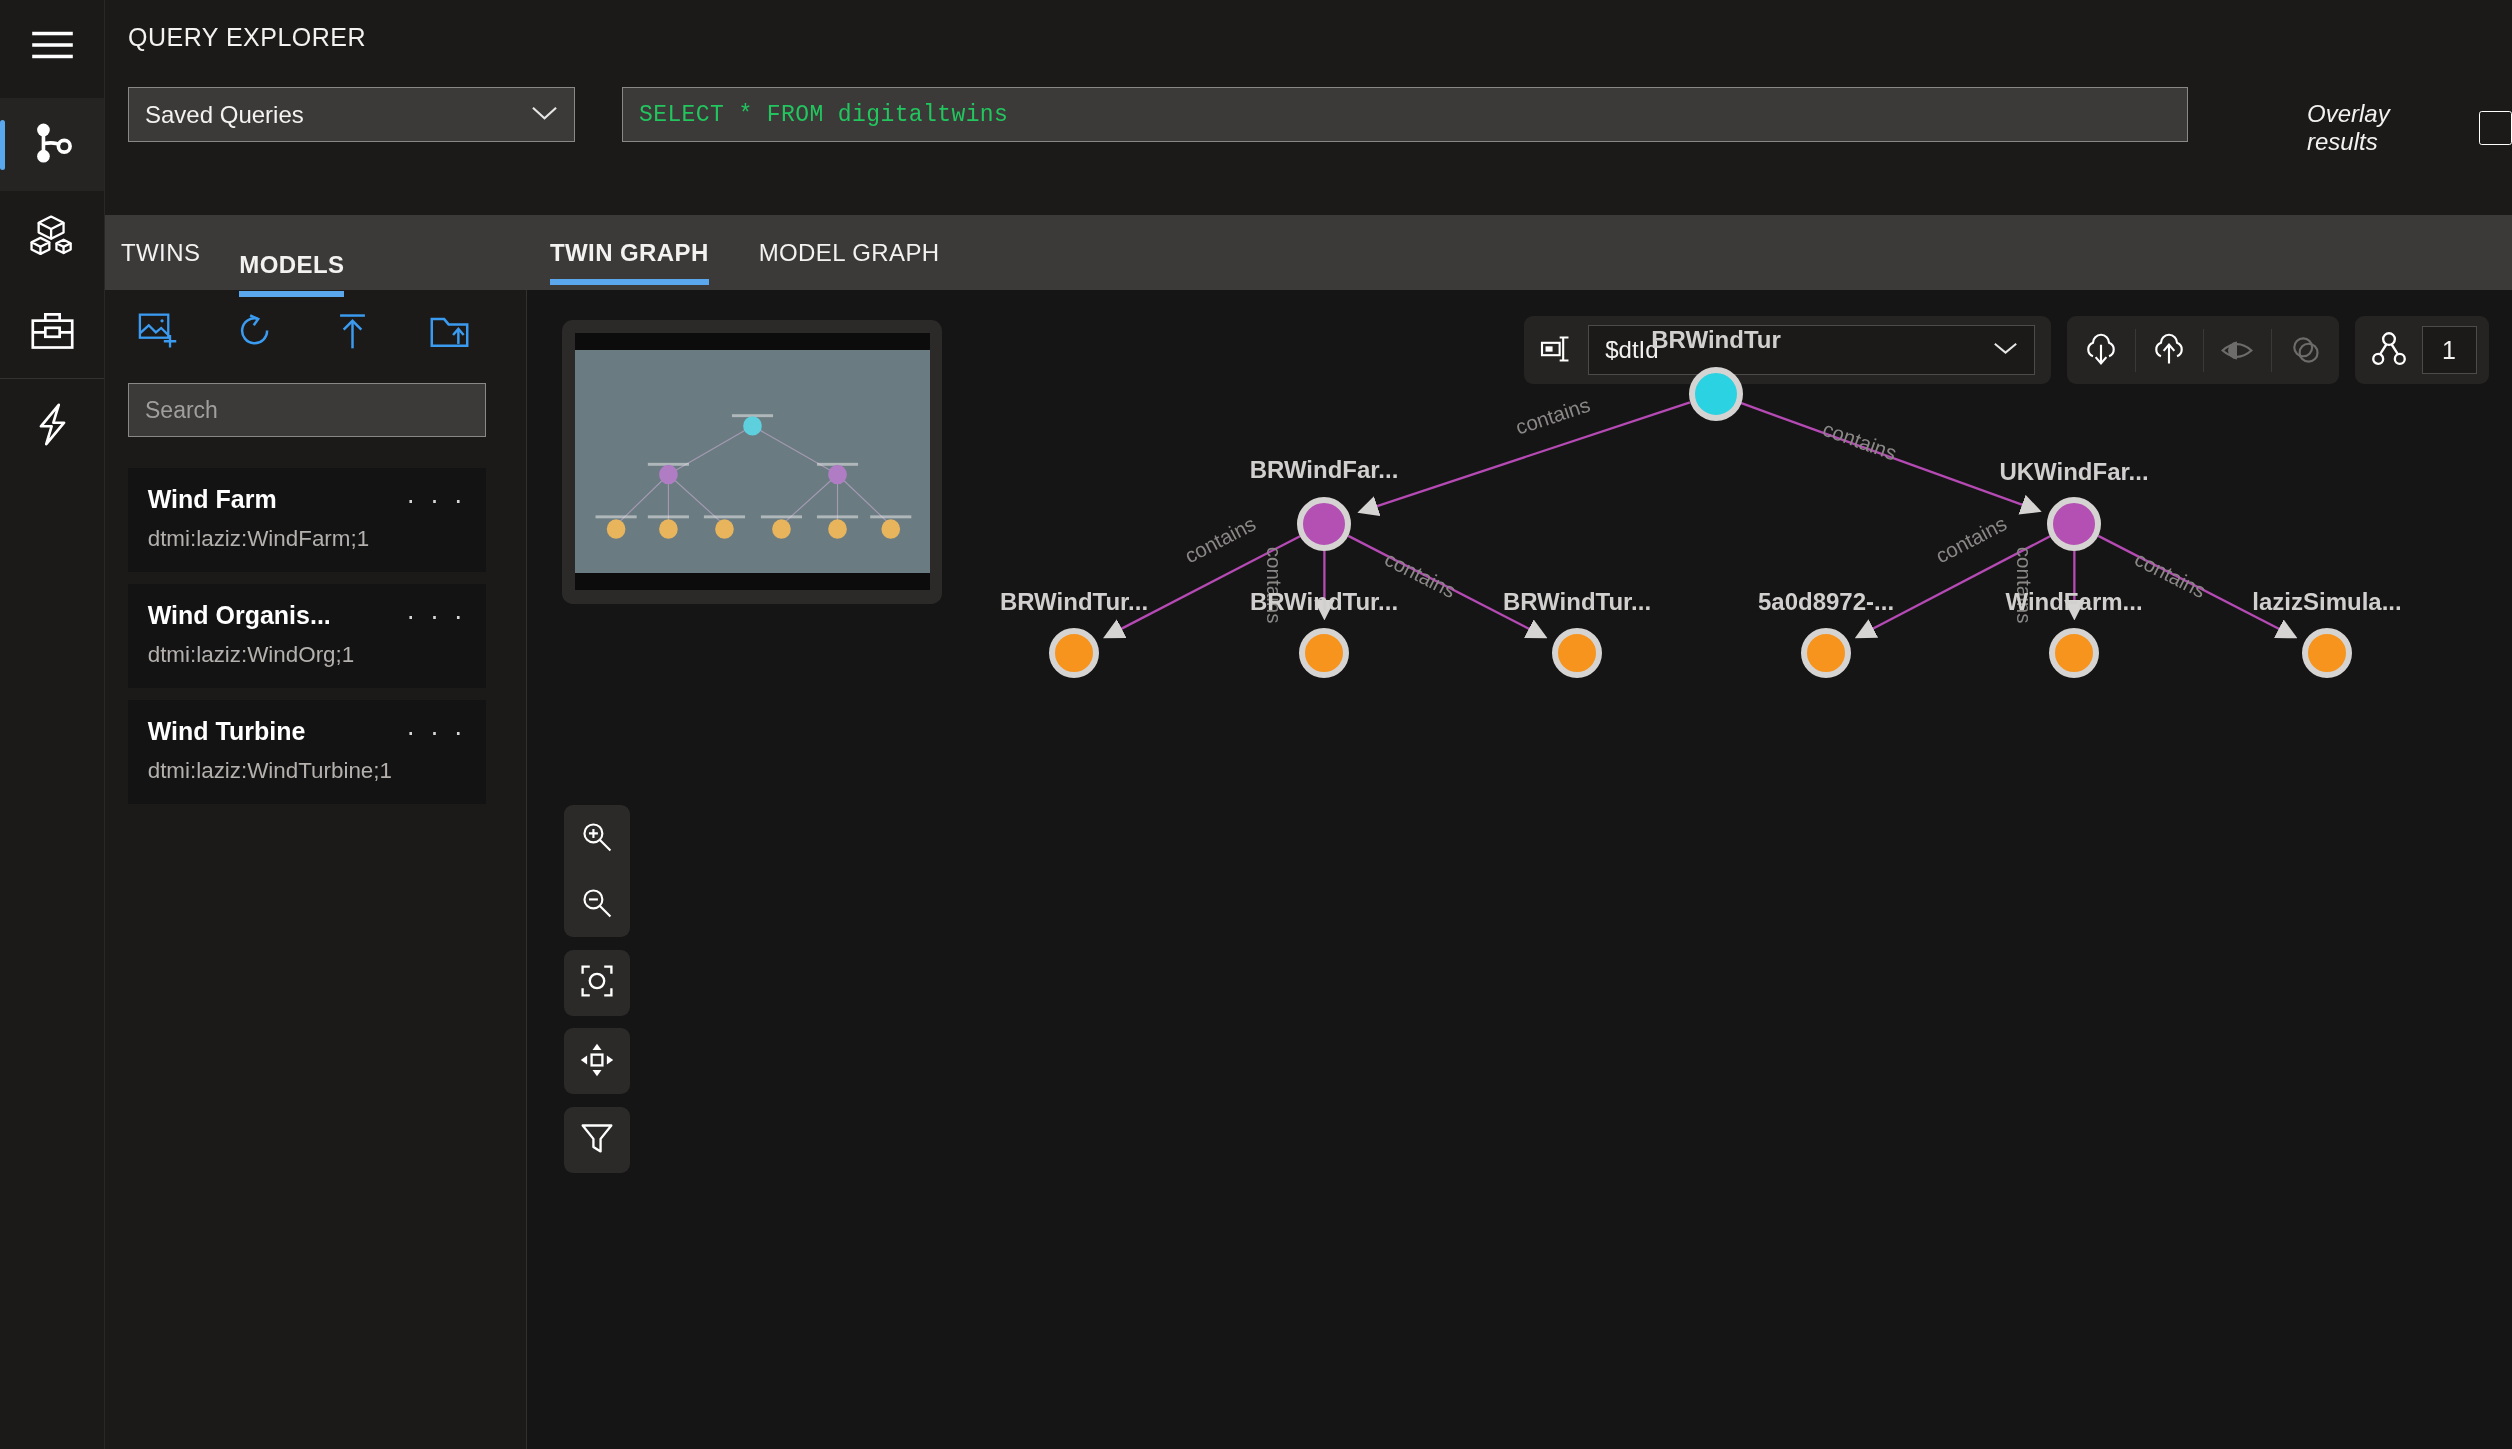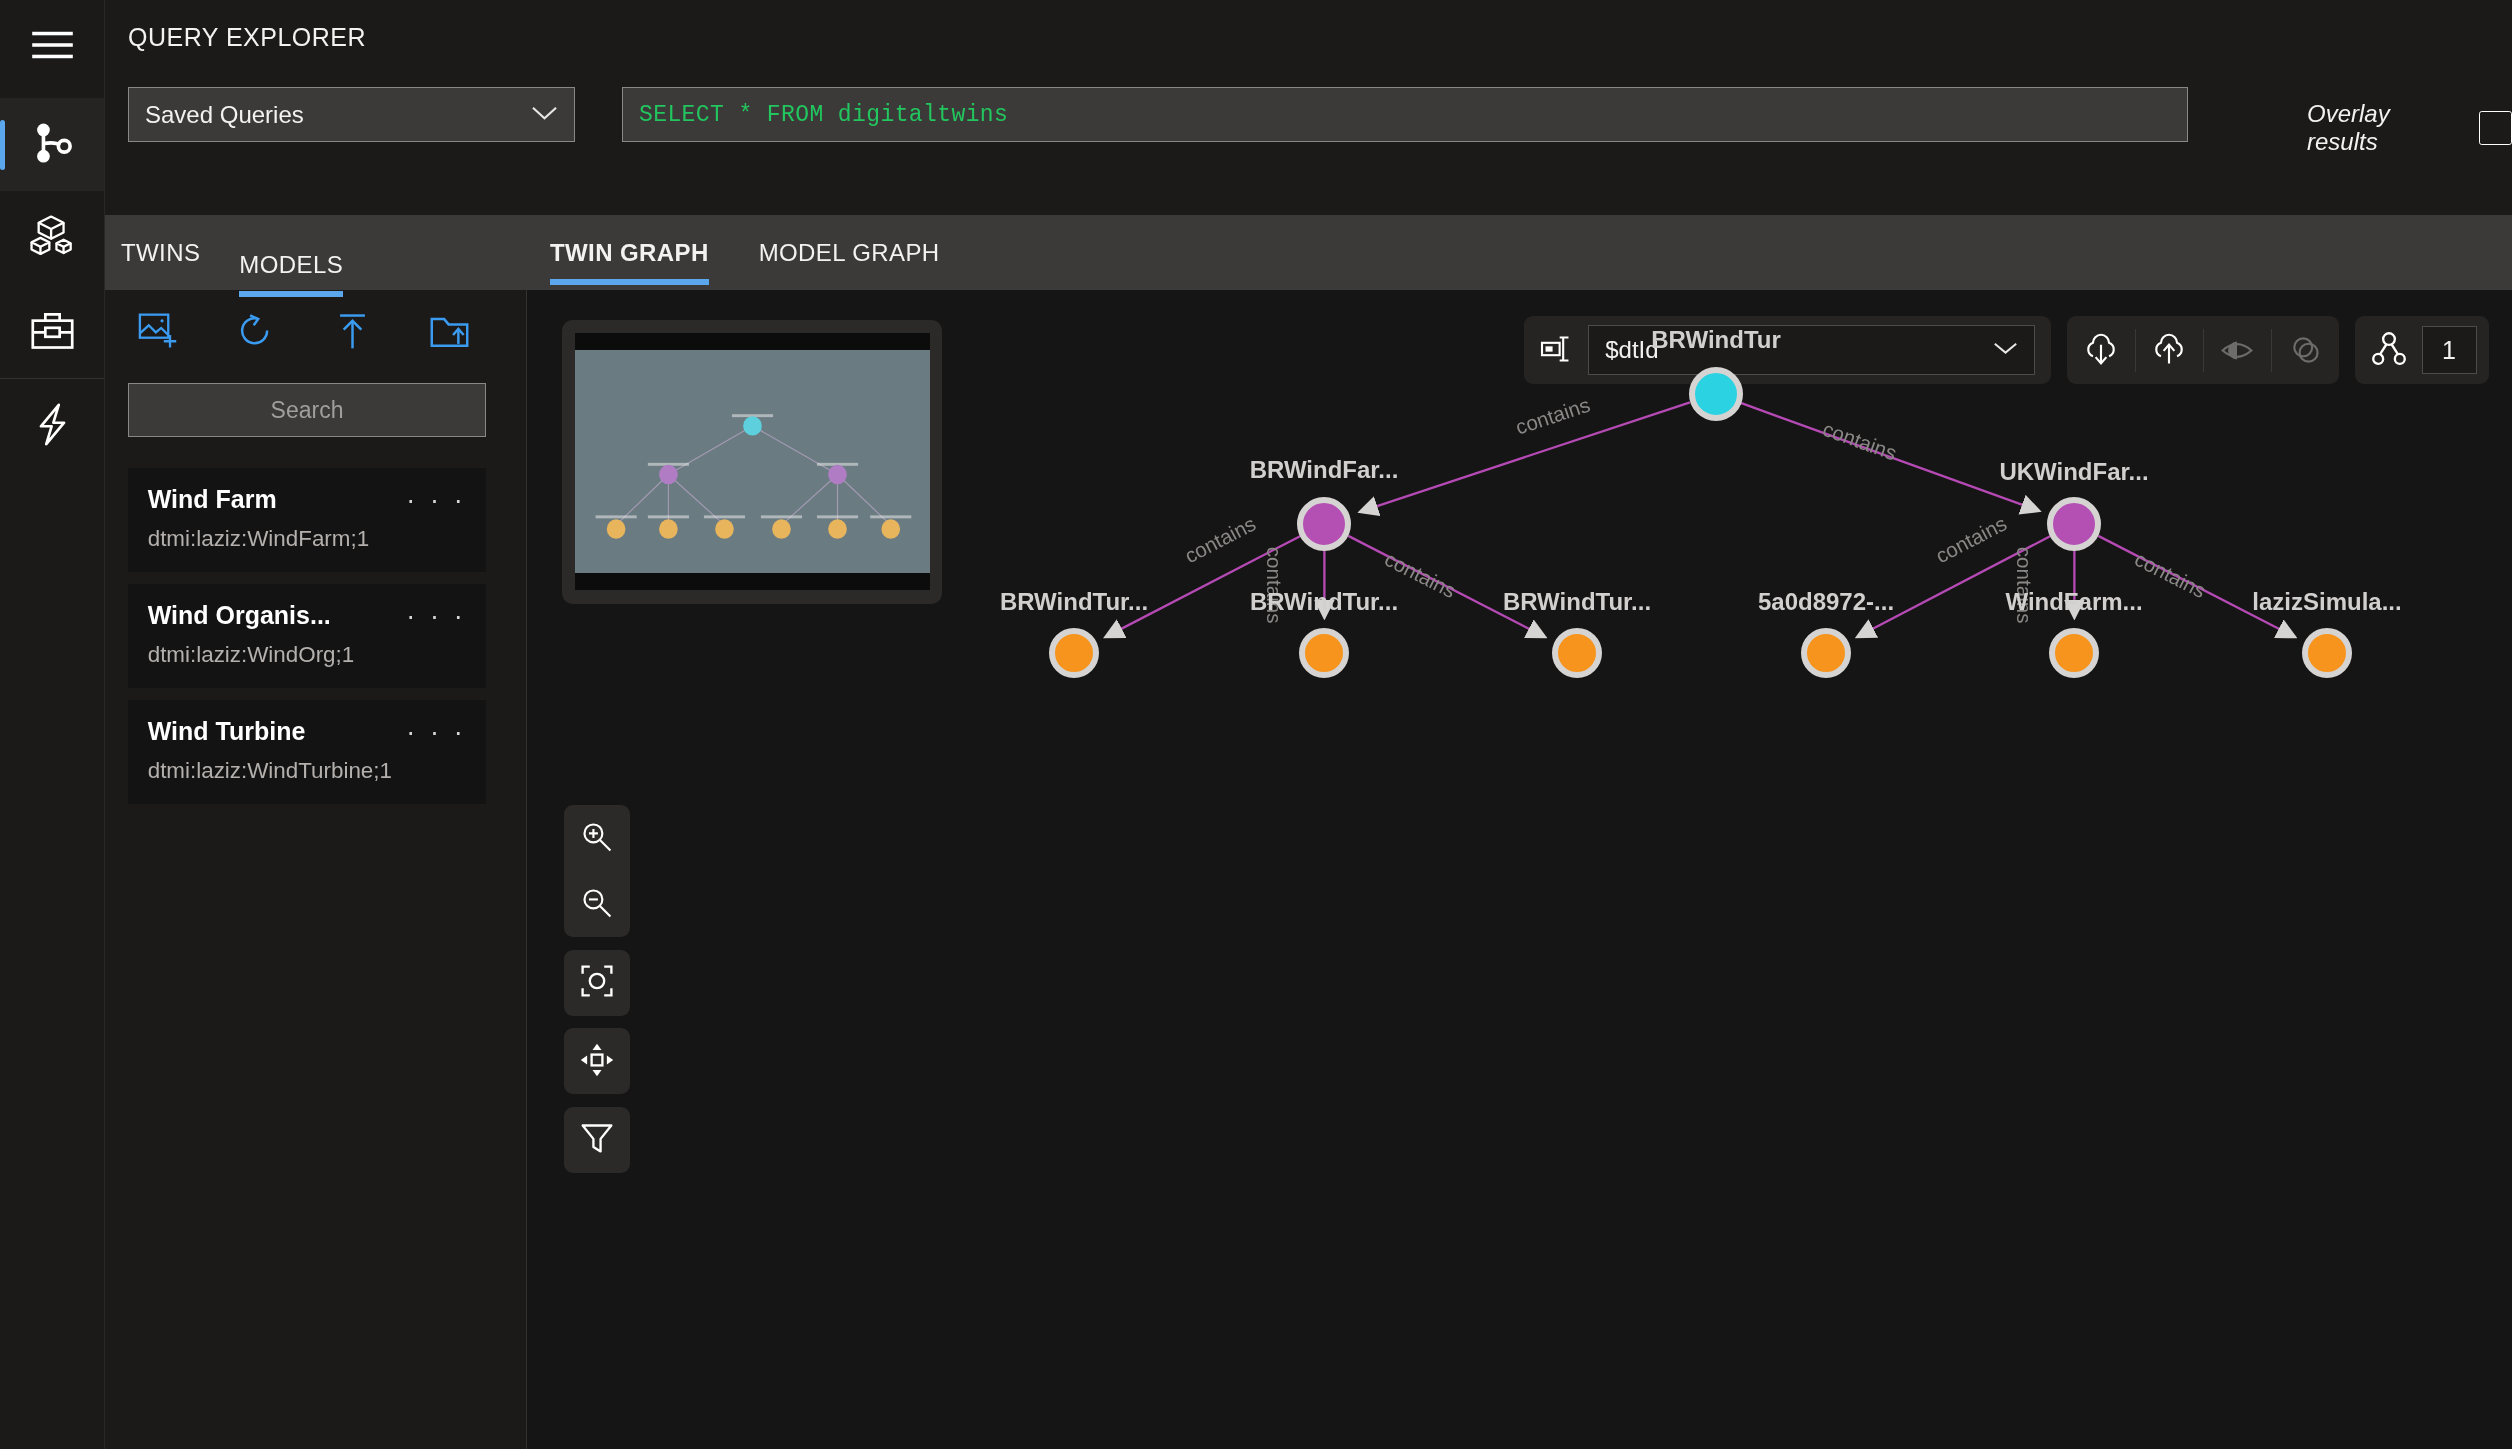--- a/index.html
+++ b/index.html
@@ -75,39 +75,39 @@
     background: #1b1a19; border-right: 0.9px solid #323130;
   }
   .panel-tabs {
     position: absolute; left: 0; top: 0; width: 422px; height: 75px;
     background: #3b3a39; display: flex; align-items: center; padding-left: 16px; gap: 39px;
   }
   .panel-tab {
     position: relative; height: 75px; display: flex; align-items: center;
     font-size: 24px; color: #f3f2f1; letter-spacing: 0.4px;
   }
-  .panel-tab.active { font-weight: normal; margin-top: 24px; }
+  .panel-tab.active { font-weight: bold; margin-top: 24px; }
   .panel-tab.active::after {
     content: ""; position: absolute; left: 0; right: 0; bottom: 5.4px;
     height: 5.4px; background: #5aa7ee;
   }
   .panel-toolbar {
     position: absolute; left: 0; top: 75px; width: 422px; height: 82px;
     display: flex; align-items: center; justify-content: flex-start;
     padding-left: 30px; gap: 50px;
   }
   .tb-icon { width: 47px; height: 47px; display: flex; align-items: center; justify-content: center; }
   .search-box {
     position: absolute; left: 23px; top: 168px; width: 358px; height: 54px;
     background: #3b3a39; border: 0.9px solid #8a8886;
     display: flex; align-items: center; padding: 0 16px;
   }
   .search-box input {
     background: transparent; border: 0; outline: 0; width: 100%;
-    color: #ffffff; font-size: 23px; font-family: "Liberation Sans", sans-serif; text-align: center;
+    color: #ffffff; font-size: 23px; font-family: "Liberation Sans", sans-serif;
   }
   .search-box input::placeholder { color: #a19f9d; }
   .model-list { position: absolute; left: 23px; top: 253px; width: 358px; }
   .model-card {
     background: #141313; margin-bottom: 12.5px; padding: 18px 19.7px 19.7px 19.7px;
   }
   .model-card-top { display: flex; align-items: flex-start; }
   .model-name {
     font-size: 25px; font-weight: bold; color: #ffffff; flex: 1; line-height: 1.1;
   }

